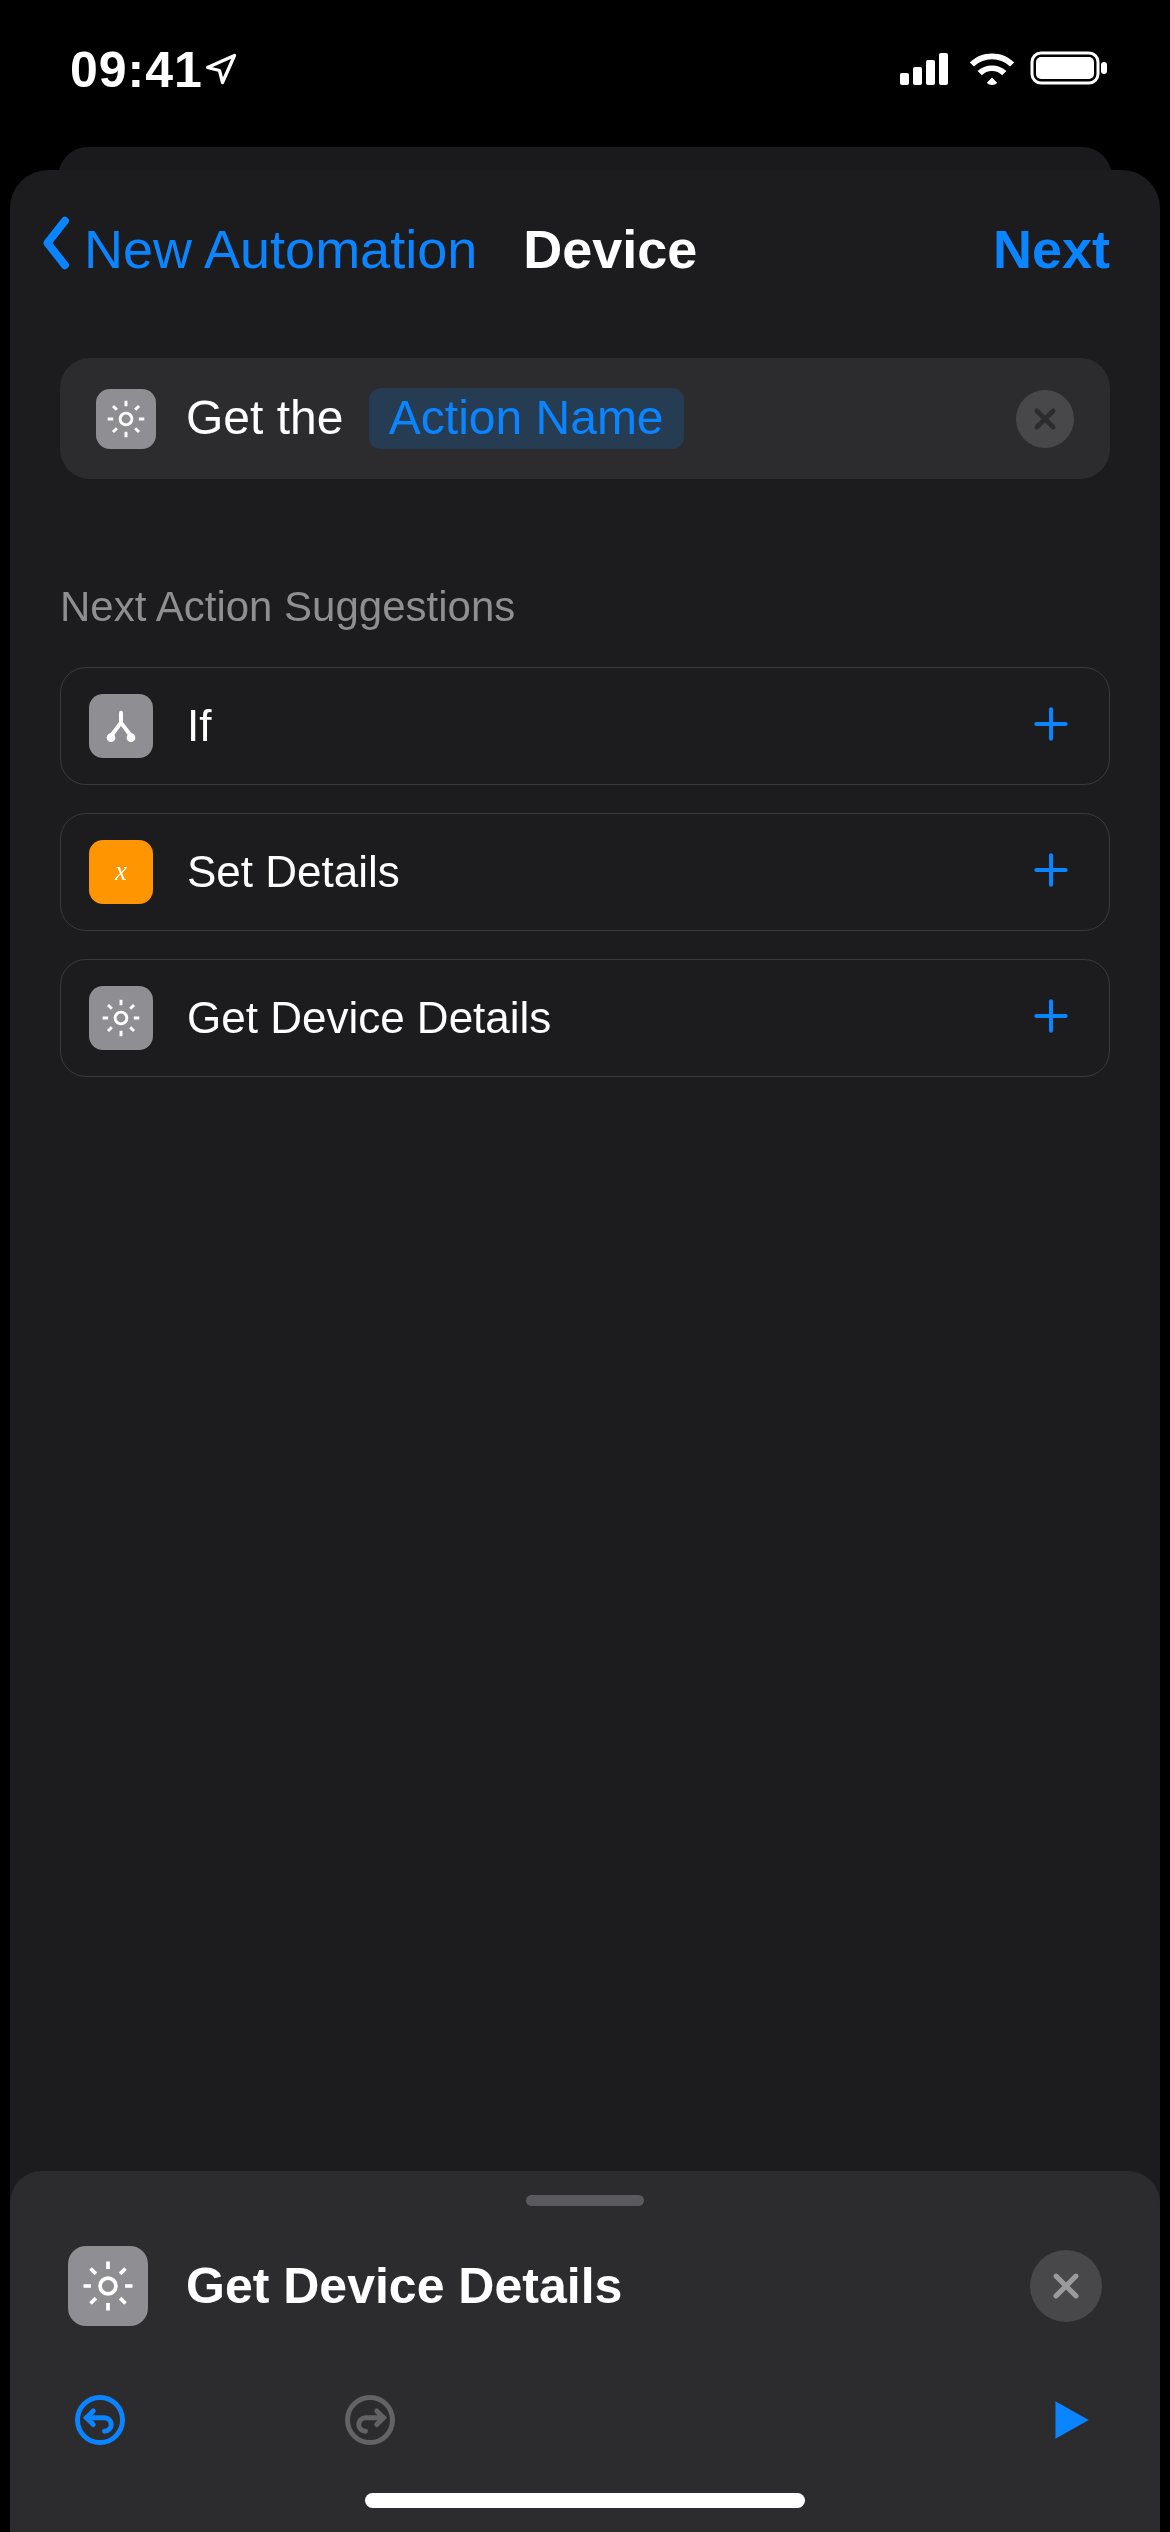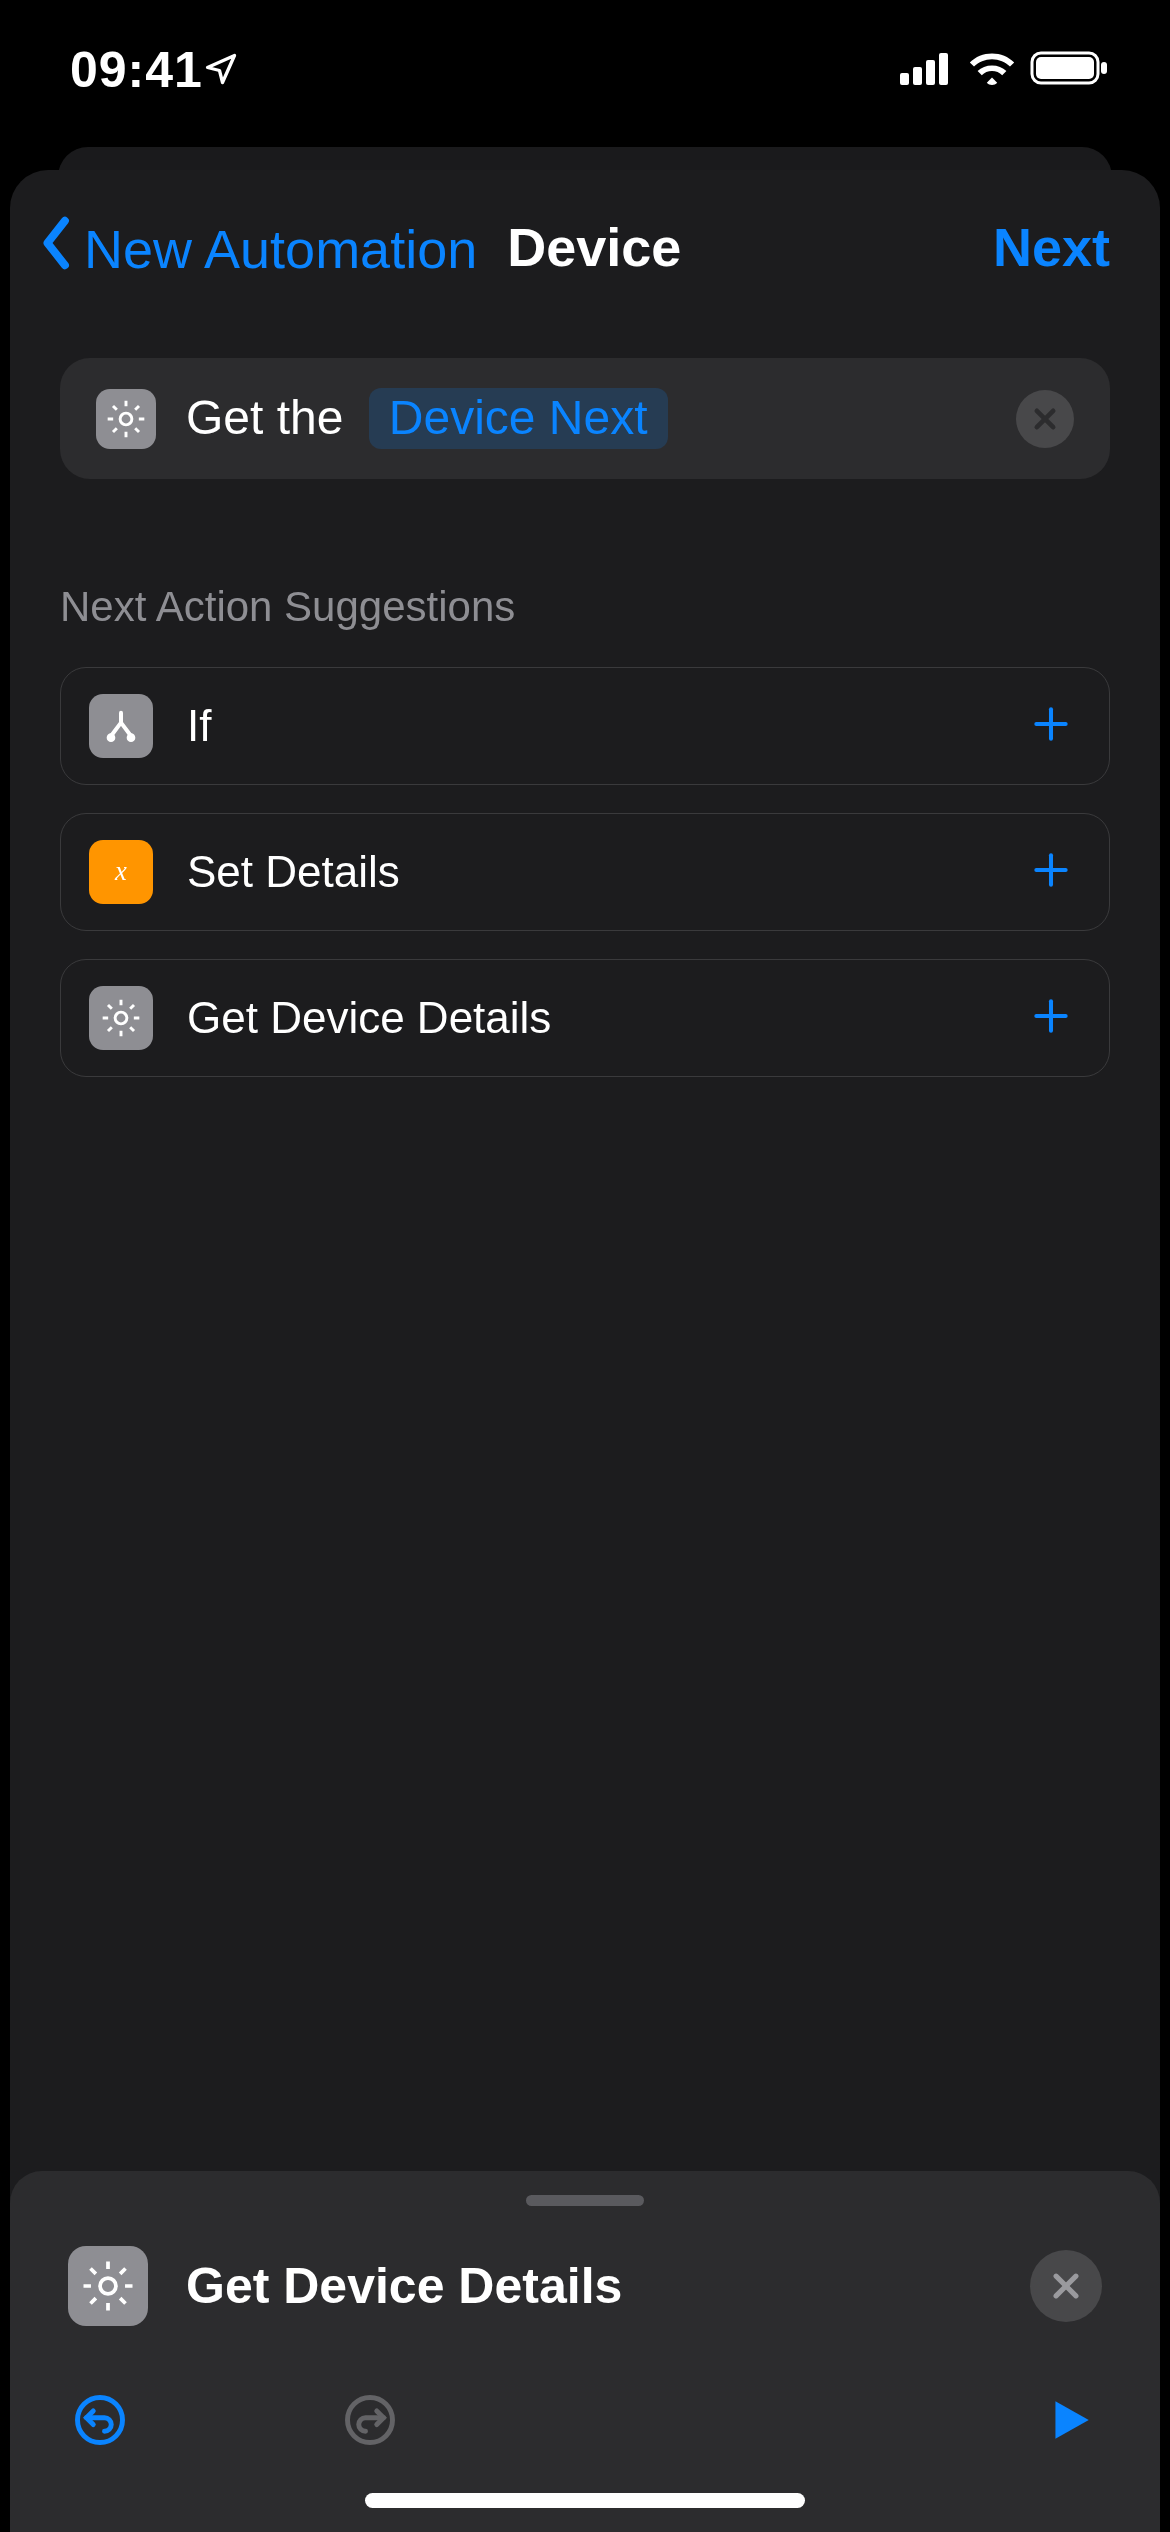--- a/index.html
+++ b/index.html
@@ -53,22 +53,23 @@
       right: 10px;
       bottom: 0;
       background: #1c1c1e;
       border-radius: 38px 38px 0 0;
       z-index: 2;
       display: flex;
       flex-direction: column;
     }
     .nav-bar {
       display: flex;
-      align-items: flex-start;
+      align-items: center;
       padding: 46px 50px 40px 30px;
+      gap: 16px;
     }
     .nav-back {
       display: flex;
       align-items: center;
       gap: 10px;
       color: #0a84ff;
       font-size: 54px;
       font-weight: 400;
     }
     .nav-title {
@@ -304,21 +305,21 @@
   <div class="content">
     <div class="action-card">
       <div class="app-icon gear-bg">
         <svg width="44" height="44" viewBox="0 0 24 24" fill="none" stroke="#fff" stroke-width="1.6">
           <circle cx="12" cy="12" r="3.2"></circle>
           <path d="M12 2v3M12 19v3M4.9 4.9l2.1 2.1M17 17l2.1 2.1M2 12h3M19 12h3M4.9 19.1L7 17M17 7l2.1-2.1"></path>
         </svg>
       </div>
       <div class="action-text">
         <span>Get the</span>
-        <span class="action-param">Device Next</span>
+        <span class="action-param">Action Name</span>
       </div>
       <div class="clear-btn">
         <svg width="28" height="28" viewBox="0 0 24 24" stroke="#2c2c2e" stroke-width="4" stroke-linecap="round">
           <line x1="5" y1="5" x2="19" y2="19"></line>
           <line x1="19" y1="5" x2="5" y2="19"></line>
         </svg>
       </div>
     </div>
 
     <div class="section-title">Next Action Suggestions</div>

